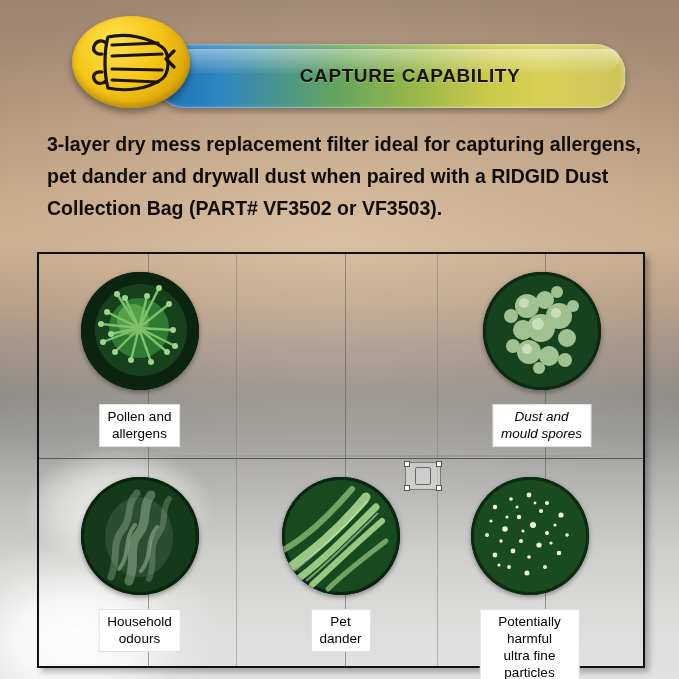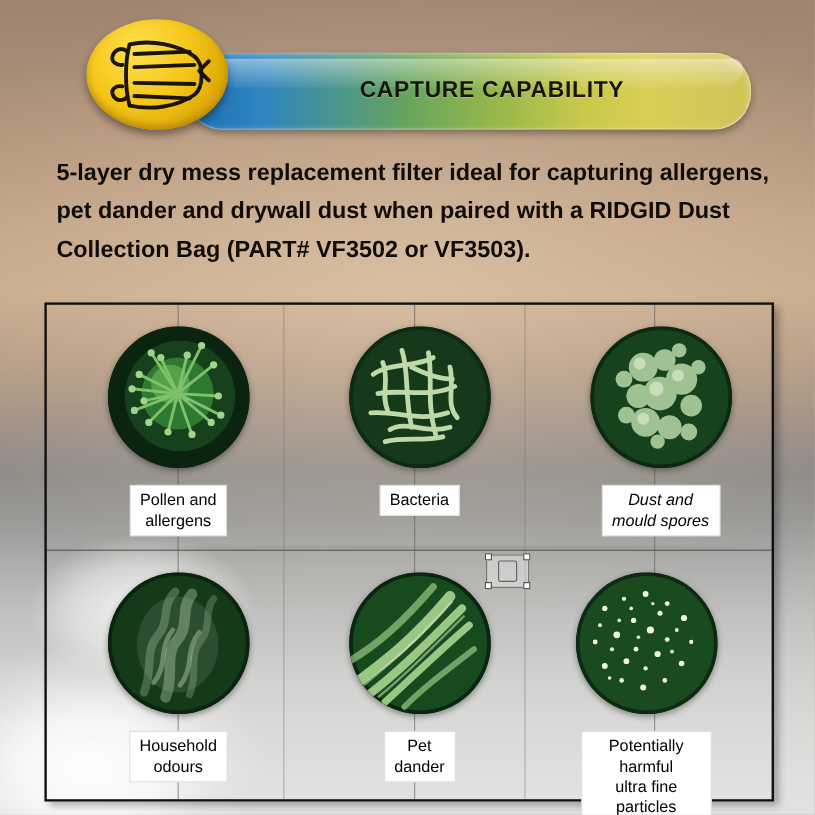--- a/index.html
+++ b/index.html
@@ -92,21 +92,21 @@
   .panel{
     position:absolute;left:37px;top:252px;width:604px;height:412px;
     border:2px solid #111;
     box-shadow:4px 4px 6px rgba(0,0,0,.28);
   }
   .panel-inner{position:absolute;inset:0;}
   .vline{position:absolute;top:0;bottom:0;width:1px;background:rgba(90,90,90,.55);}
   .hline{position:absolute;left:0;right:0;height:1px;background:rgba(60,60,60,.75);}
   .vline.thin{background:rgba(120,120,120,.45);}
 
-  .cell{position:absolute;width:201px;height:205px;padding-left:18px;}
+  .cell{position:absolute;width:201px;height:205px;}
   .circle{
     position:absolute;left:50%;top:18px;transform:translateX(-50%);
     width:118px;height:118px;border-radius:50%;overflow:hidden;
     background:#0e2a12;
     box-shadow:0 2px 5px rgba(0,0,0,.4);
   }
   .cap{
     position:absolute;left:50%;transform:translateX(-50%);
     top:150px;
     background:#fff;color:#000;
@@ -150,21 +150,21 @@
         <path d="M24 16 L70 14"></path>
         <path d="M24 27 L74 25"></path>
         <path d="M24 40 L74 41"></path>
         <path d="M24 51 L70 53"></path>
         <path d="M86 22 L78 30 L86 38"></path>
       </g>
     </svg>
   </div>
 </div>
 
-<div class="intro">5-layer dry mess replacement filter ideal for capturing allergens, pet dander and drywall dust when paired with a RIDGID Dust Collection Bag (PART# VF3502 or VF3503).</div>
+<div class="intro">3-layer dry mess replacement filter ideal for capturing allergens, pet dander and drywall dust when paired with a RIDGID Dust Collection Bag (PART# VF3502 or VF3503).</div>
 
 <div class="panel">
   <div class="panel-inner">
     <div class="hline" style="top:204px;"></div>
     <div class="vline" style="left:109px;"></div>
     <div class="vline thin" style="left:197px;"></div>
     <div class="vline" style="left:306px;"></div>
     <div class="vline thin" style="left:398px;"></div>
     <div class="vline" style="left:506px;"></div>
 
@@ -208,41 +208,20 @@
             <circle cx="36" cy="22" r="3"></circle>
               <circle cx="94" cy="74" r="3"></circle>
               <circle cx="22" cy="70" r="3"></circle>
           </g>
         </svg>
       </div>
       <div class="cap">Pollen and
 allergens</div>
     </div>
 
-    <div class="cell" style="left:201px;top:0px;">
-      <div class="circle">
-        <svg width="118" height="118" viewBox="0 0 118 118">
-          <rect width="118" height="118" fill="#0d2a12"></rect>
-          <circle cx="59" cy="59" r="56" fill="#15391a"></circle>
-          <g stroke="#cfe6b4" stroke-width="4" stroke-linecap="round" fill="none" opacity=".92">
-            <path d="M20 40 C34 30, 56 34, 70 26"></path>
-            <path d="M24 56 C44 52, 66 60, 88 50"></path>
-            <path d="M18 72 C38 70, 58 80, 82 72"></path>
-            <path d="M34 86 C48 78, 64 90, 84 84"></path>
-            <path d="M44 20 C50 38, 46 58, 52 84"></path>
-            <path d="M66 22 C70 42, 64 62, 72 90"></path>
-            <path d="M84 34 C88 52, 80 64, 90 76"></path>
-            <path d="M28 30 C34 46, 26 56, 32 70"></path>
-            <path d="M52 34 C64 40, 76 44, 86 44"></path>
-            <path d="M30 96 C46 92, 62 96, 78 92"></path>
-          </g>
-        </svg>
-      </div>
-      <div class="cap">Bacteria</div>
-    </div>
 
     <div class="cell" style="left:402px;top:0px;font-style:italic;">
       <div class="circle">
         <svg width="118" height="118" viewBox="0 0 118 118">
           <rect width="118" height="118" fill="#0c2a11"></rect>
           <circle cx="59" cy="59" r="56" fill="#16431d"></circle>
           <g fill="#b9d9a8" opacity=".85">
             <circle cx="44" cy="34" r="12"></circle>
               <circle cx="62" cy="28" r="9"></circle>
             <circle cx="76" cy="44" r="13"></circle>

